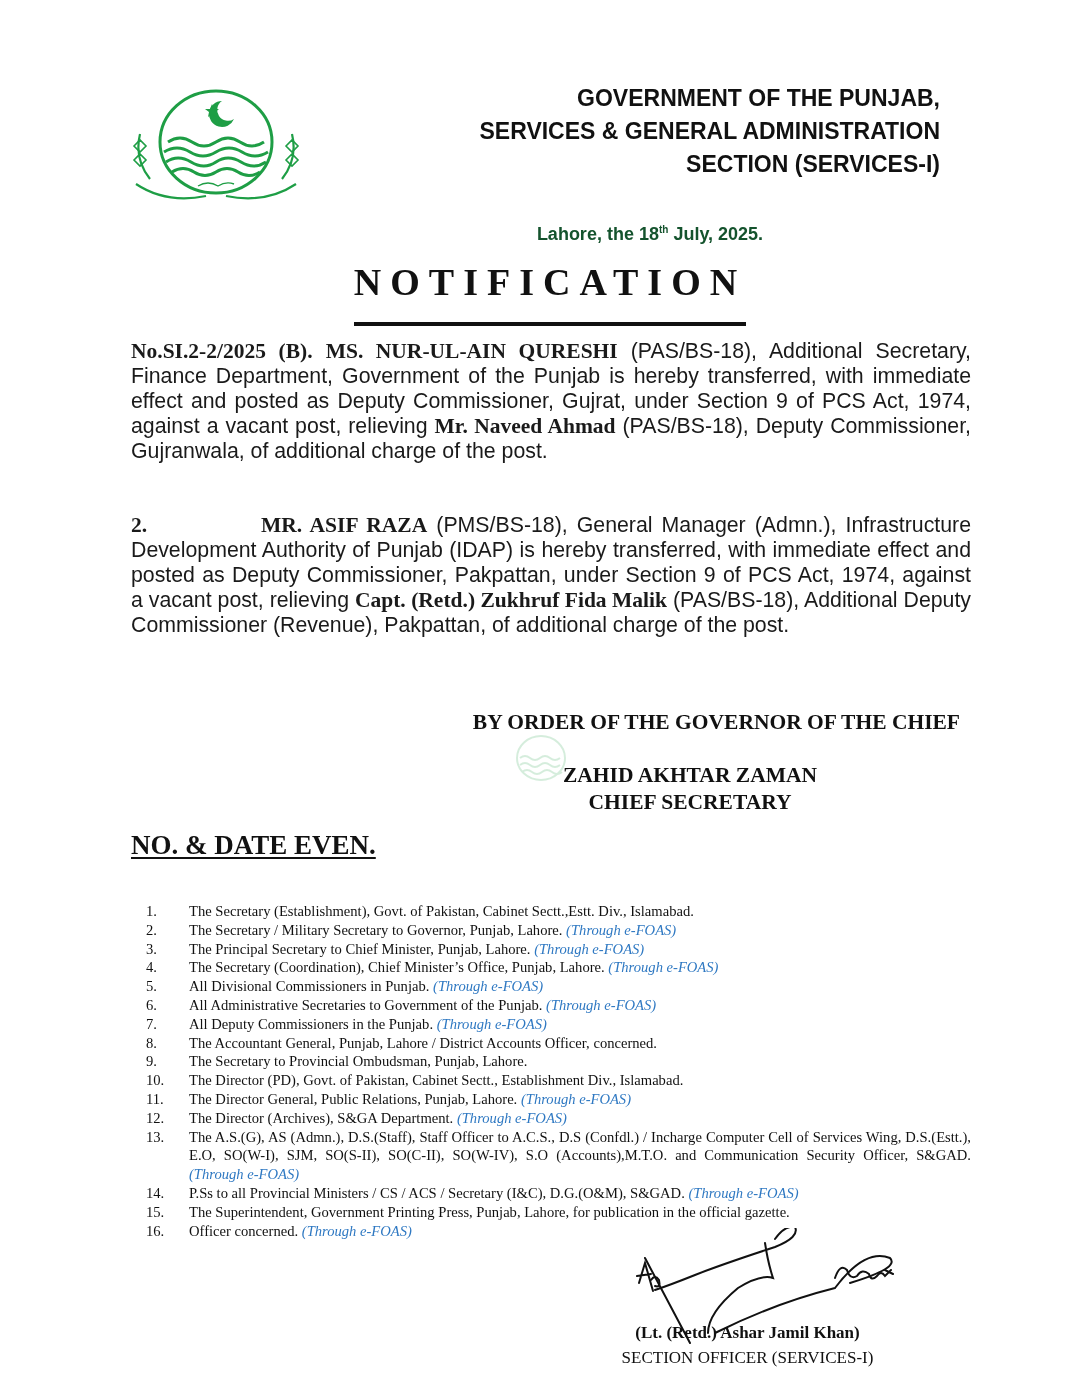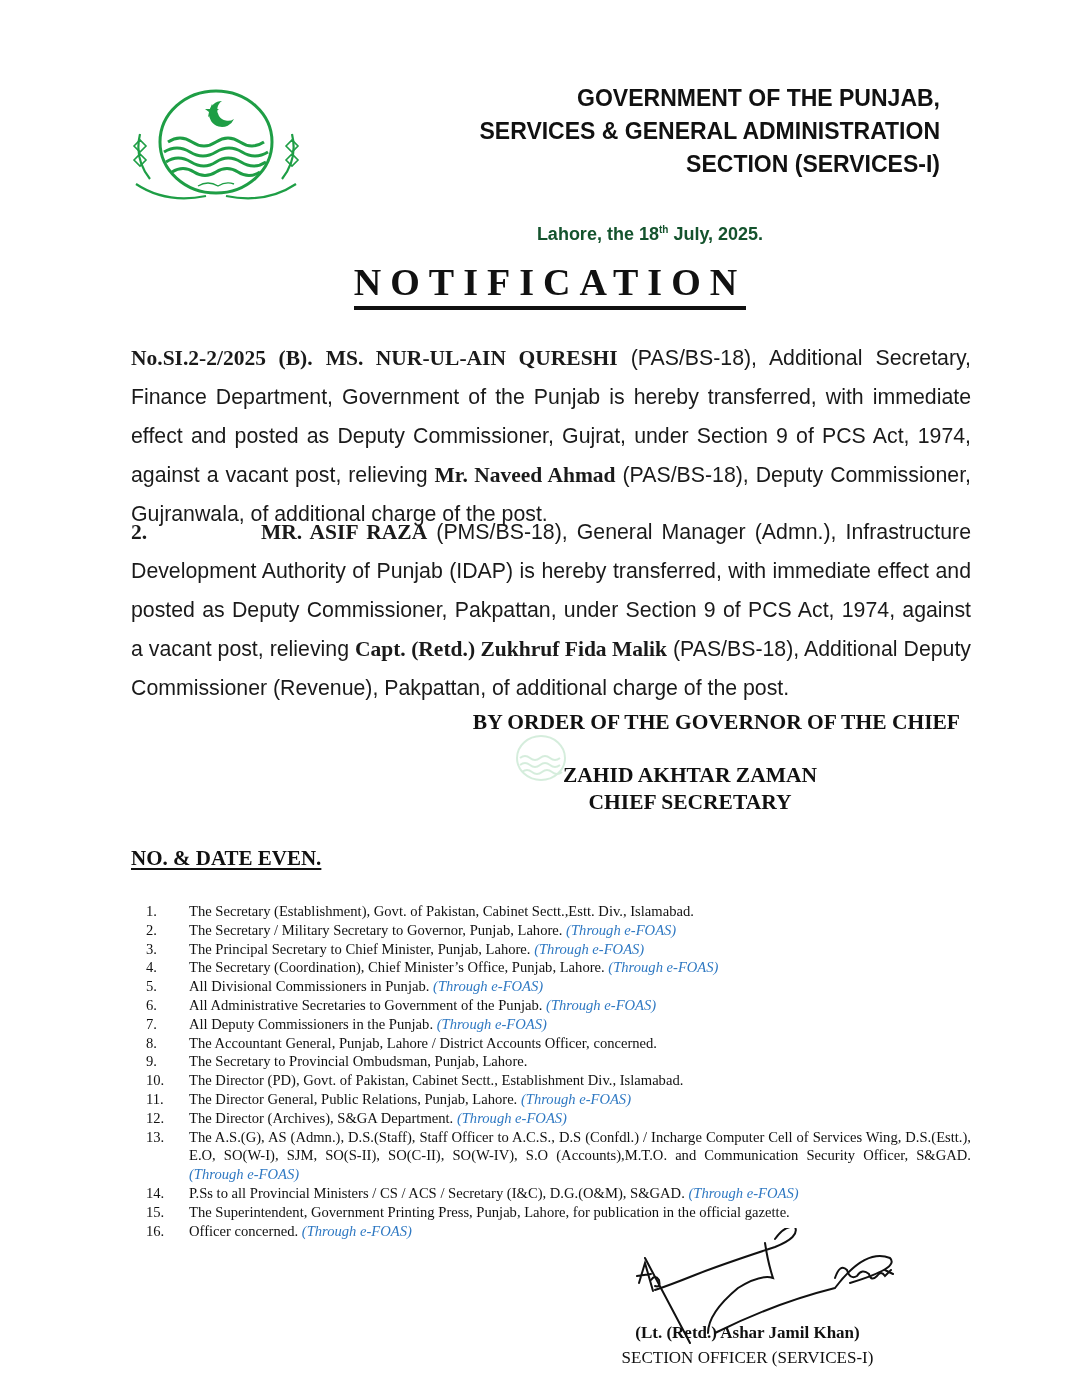--- a/index.html
+++ b/index.html
@@ -10,37 +10,37 @@
 
     .header { position: absolute; left: 360px; top: 82px; width: 580px; text-align: right;
       font-family: "Liberation Sans", sans-serif; font-weight: bold; font-size: 23px; line-height: 33px; color: #111; }
     .header div { white-space: nowrap; }
     .date { position: absolute; left: 360px; top: 224px; width: 580px; text-align: center;
       font-family: "Liberation Sans", sans-serif; font-weight: bold; font-size: 18px; color: #14532d; }
     .date sup { font-size: 10px; vertical-align: 7px; line-height: 0; }
 
     .title { position: absolute; left: 340px; top: 260px; width: 420px; text-align: center;
       font-family: "Liberation Serif", serif; font-weight: bold; font-size: 38px; letter-spacing: 9px; color: #111; }
-    .title span { border-bottom: 4px solid #111; padding-bottom: 3px; }
+    .title span { border-bottom: 4px solid #111; padding-bottom: 19px; }
 
     .para { position: absolute; left: 131px; width: 840px; font-family: "Liberation Sans", sans-serif;
-      font-size: 21.3px; line-height: 39px; text-align: justify; color: #1a1a1a; }
+      font-size: 21.3px; line-height: 25px; text-align: justify; color: #1a1a1a; }
     .para b { font-family: "Liberation Serif", serif; font-weight: bold; font-size: 21.5px; }
     .p1 { top: 339px; }
     .p2 { top: 513px; }
     .p2 .num { display: inline-block; width: 130px; }
 
     .order { position: absolute; left: 380px; top: 710px; width: 580px; text-align: right;
       font-family: "Liberation Serif", serif; font-weight: bold; font-size: 21.5px; color: #111; white-space: nowrap; }
     .signer { position: absolute; left: 520px; top: 762px; width: 340px; text-align: center;
       font-family: "Liberation Serif", serif; font-weight: bold; font-size: 21.5px; line-height: 27px; color: #111; }
     .watermark { position: absolute; left: 508px; top: 728px; width: 66px; height: 66px; opacity: 0.18; }
 
     .noeven { position: absolute; left: 131px; top: 830px; font-family: "Liberation Serif", serif; font-weight: bold;
-      font-size: 21px; color: #111; text-decoration: underline; text-decoration-thickness: 2px; text-underline-offset: 3px; margin-top: 16px; }
+      font-size: 27px; color: #111; text-decoration: underline; text-decoration-thickness: 2px; text-underline-offset: 3px; }
     .fwd { position: absolute; left: 183px; top: 865px; font-family: "Liberation Serif", serif; font-size: 20.5px; color: #111; }
 
     .list { position: absolute; left: 146px; top: 902px; width: 825px; margin: 0; padding: 0; list-style: none;
       font-family: "Liberation Serif", serif; font-size: 14.6px; line-height: 18.8px; color: #111; }
     .list li { display: flex; }
     .list .n { width: 43px; flex: 0 0 43px; }
     .list .t { flex: 1; text-align: justify; }
     .efoas { color: #2e78c2; font-style: italic; }
 
     .sig-svg { position: absolute; left: 615px; top: 1228px; width: 300px; height: 120px; }

